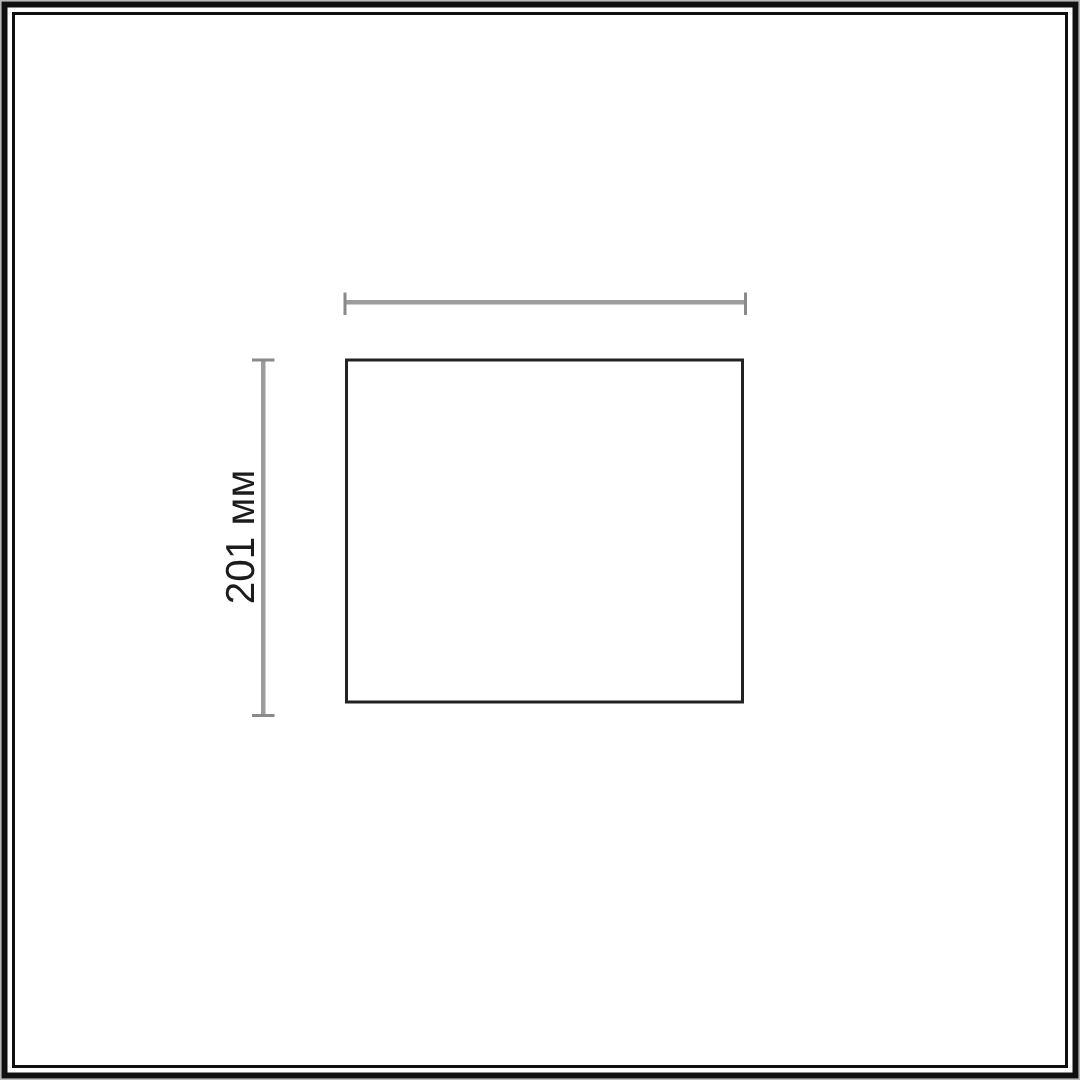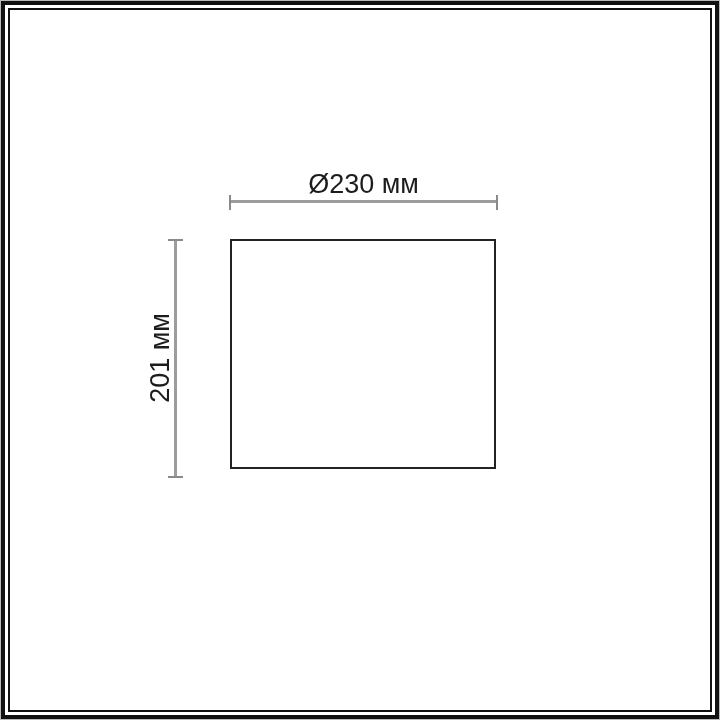--- a/index.html
+++ b/index.html
@@ -80,20 +80,19 @@
 
   <div class="frame-gray"></div>
   <div class="frame-black"></div>
   <div class="frame-inner"></div>
 
   <div class="shape-rect"></div>
 
   <div class="dim-line-h"></div>
   <div class="tick-v left"></div>
   <div class="tick-v right"></div>
-  <div class="dim-label-h">Ø230 мм</div>
 
   <div class="dim-line-v"></div>
   <div class="tick-h top"></div>
   <div class="tick-h bottom"></div>
   <div class="dim-label-v">201 мм</div>
 
 </div>
 
 </body></html>

